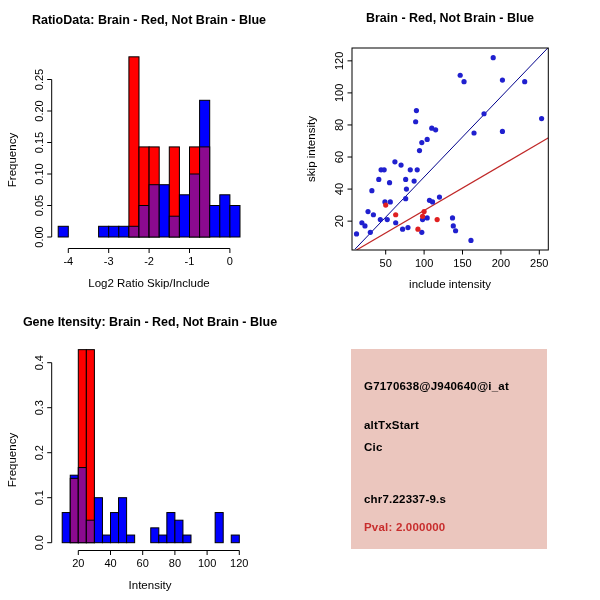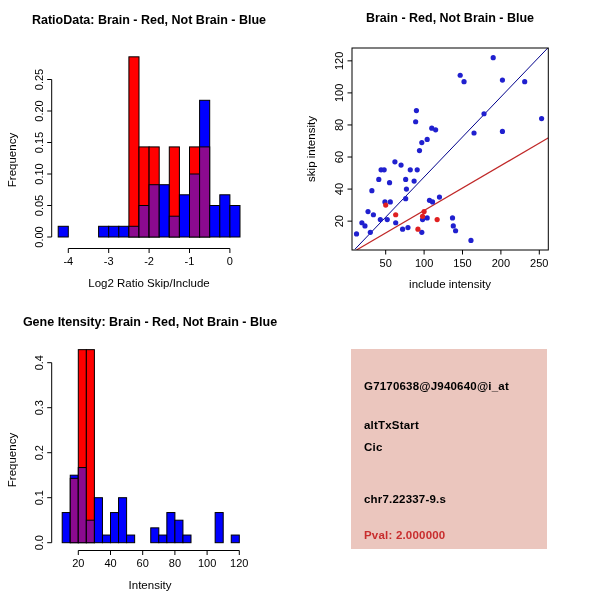--- a/index.html
+++ b/index.html
@@ -224,17 +224,17 @@
         <text x="16" y="160" font-size="11.5" text-anchor="middle" fill="#000" transform="rotate(-90 16 160)">Frequency</text>
       </svg>
   </div>
 
   <div class="panel" id="panel-br">
     <div class="info-box" id="info-box" style="background: rgb(235, 198, 190);">
       <div class="info-line" style="top:31px">G7170638@J940640@i_at</div>
       <div class="info-line" style="top:70px">altTxStart</div>
       <div class="info-line" style="top:92px">Cic</div>
       <div class="info-line" style="top:144px">chr7.22337-9.s</div>
-      <div class="info-line" style="top: 172px; color: rgb(200, 45, 45); margin-top: 8px;" id="pval-line">Pval: 2.000000</div>
+      <div class="info-line" style="top: 172px; color: rgb(200, 45, 45);" id="pval-line">Pval: 2.000000</div>
     </div>
   </div>
 
 </div>
 
 </body></html>

